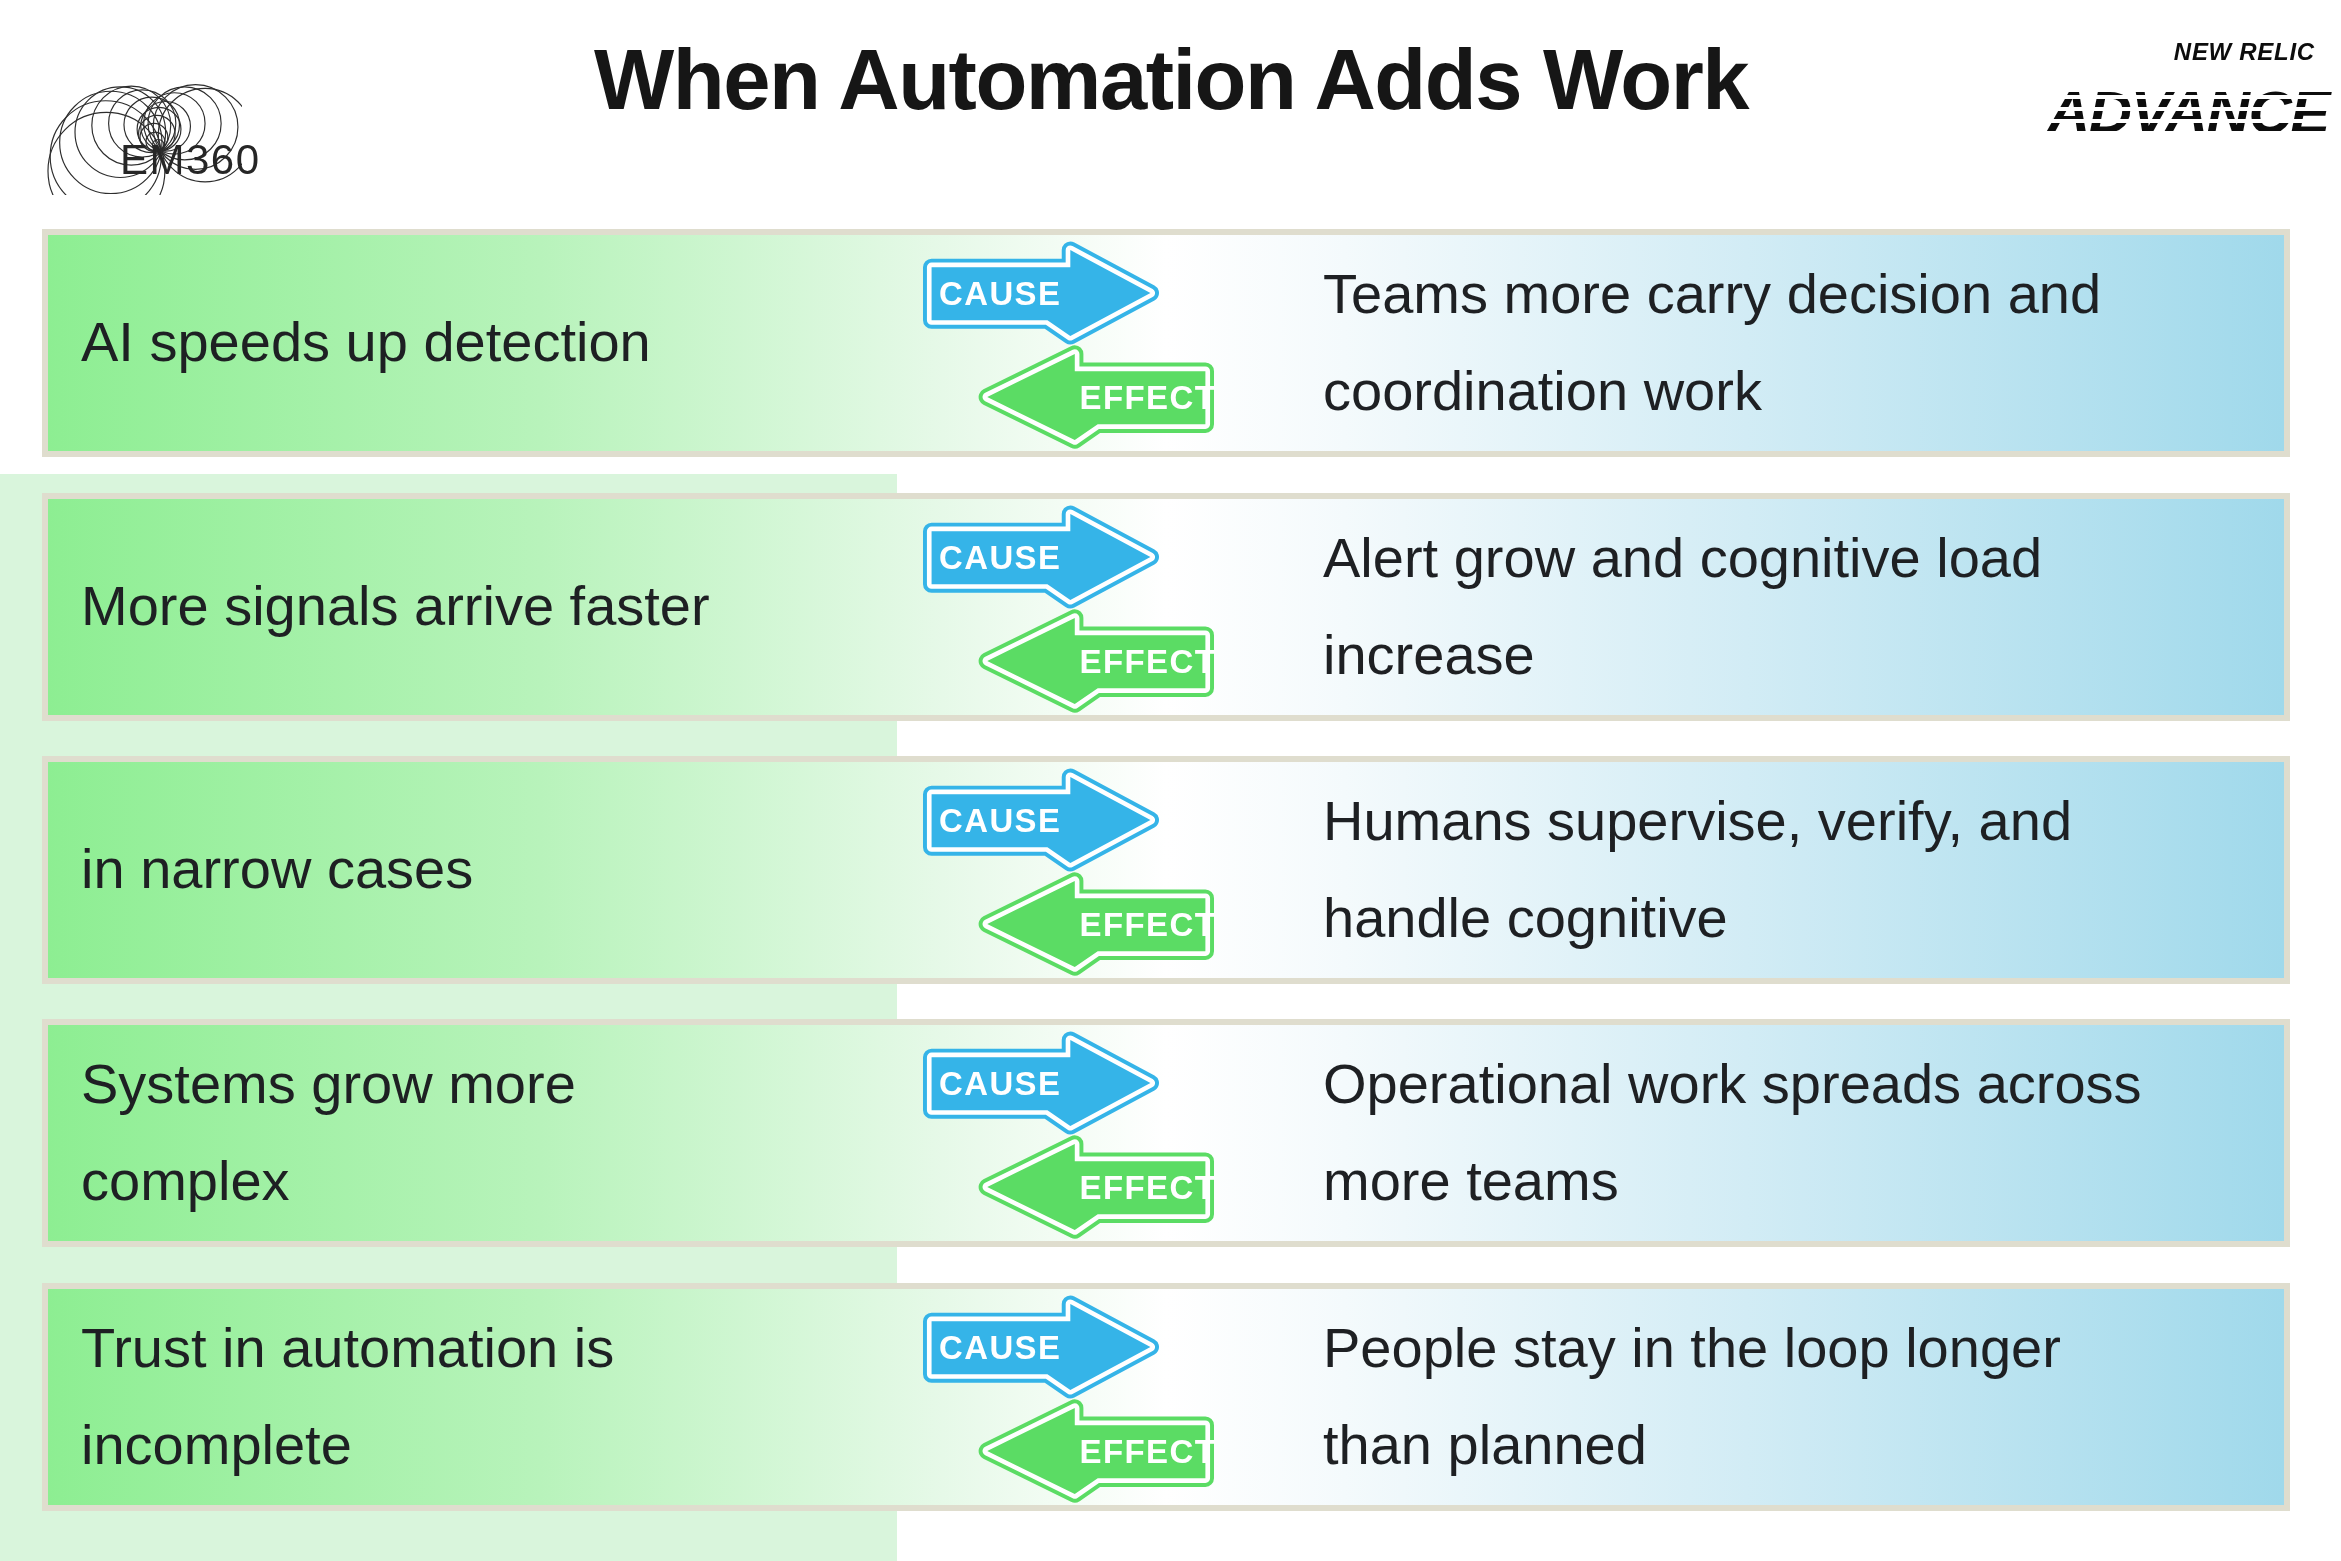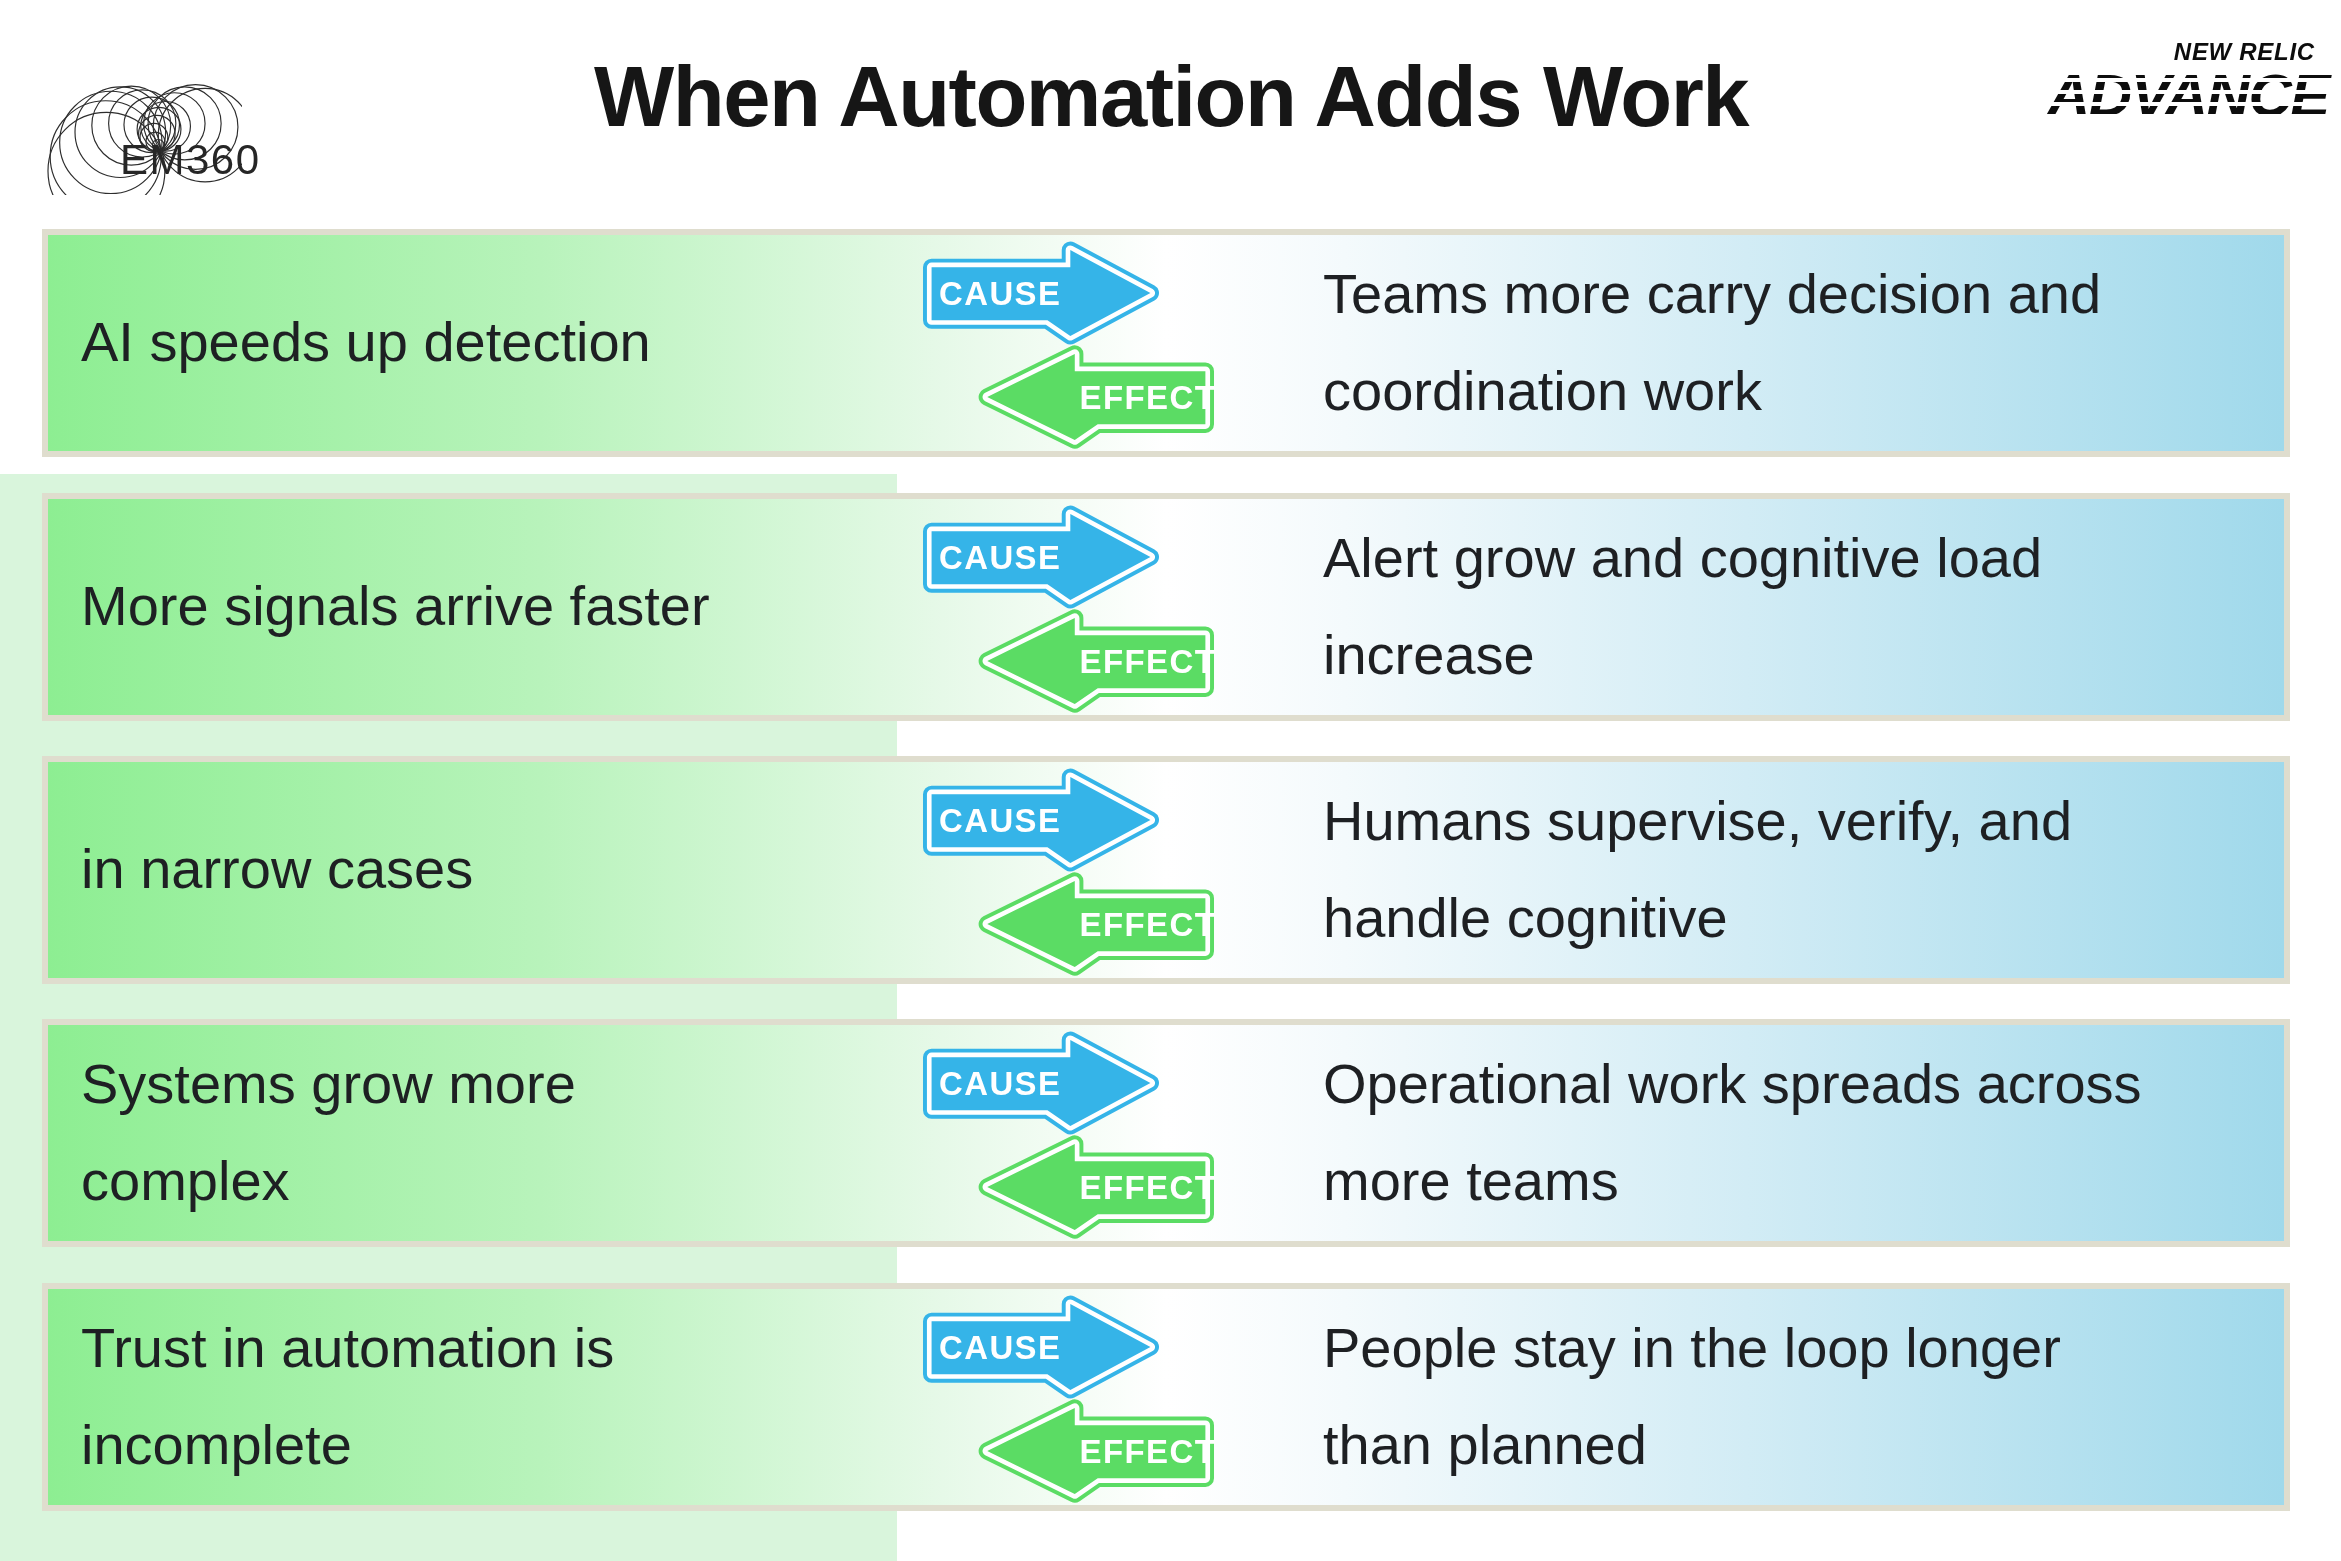--- a/index.html
+++ b/index.html
@@ -7,26 +7,26 @@
     position:relative;width:2342px;height:1561px;background:#ffffff;overflow:hidden;
     font-family:"Liberation Sans",sans-serif;color:#1e2022;
   }
   
   .backdrop{position:absolute;left:0;top:474px;width:897px;height:1087px;background:#d9f5dc;}
 
   
   .em360{position:absolute;left:22px;top:16px;width:293px;height:179px;}
   .em360 .brand-text{position:absolute;left:98px;top:120px;font-size:42px;letter-spacing:1.5px;color:#262626;}
   .title{
-    position:absolute;left:0;top:48px;width:2342px;text-align:center;
+    position:absolute;left:0;top:31px;width:2342px;text-align:center;
     font-size:85px;font-weight:700;letter-spacing:-1.5px;color:#161616;margin:0;
   }
   .nr-logo{position:absolute;right:17px;top:38px;width:278px;text-align:right;color:#0d0d0d;}
   .nr-top{font-size:24px;font-weight:800;font-style:italic;letter-spacing:0.7px;padding-right:10.2px;}
-  .nr-bottom{position:relative;display:inline-block;font-size:60px;line-height:1.0;font-weight:800;font-style:italic;letter-spacing:-1.5px;margin-top:0;}
+  .nr-bottom{position:relative;display:inline-block;font-size:60px;line-height:1.0;font-weight:800;font-style:italic;letter-spacing:-1.5px;margin-top:17px;}
   .nr-stripe{position:absolute;left:-22px;right:-4.4px;height:4.4px;background:#ffffff;}
   .nr-stripe.s1{top:20%}.nr-stripe.s2{top:40%}.nr-stripe.s3{top:60%}.nr-stripe.s4{top:80%}
 
   
   .row{
     position:absolute;left:42px;width:2248px;height:228px;box-sizing:border-box;
     border:6.6px solid #dfddce;
     background:linear-gradient(90deg,#8dee92 0%,#b8f3bb 22%,#e6f9e8 40%,#ffffff 50%,#f4fafc 58%,#d2ecf5 76%,#a0d9eb 100%);
   }
   .row.r1{top:229px}.row.r2{top:493px}.row.r3{top:756px}.row.r4{top:1019px}.row.r5{top:1283px}

